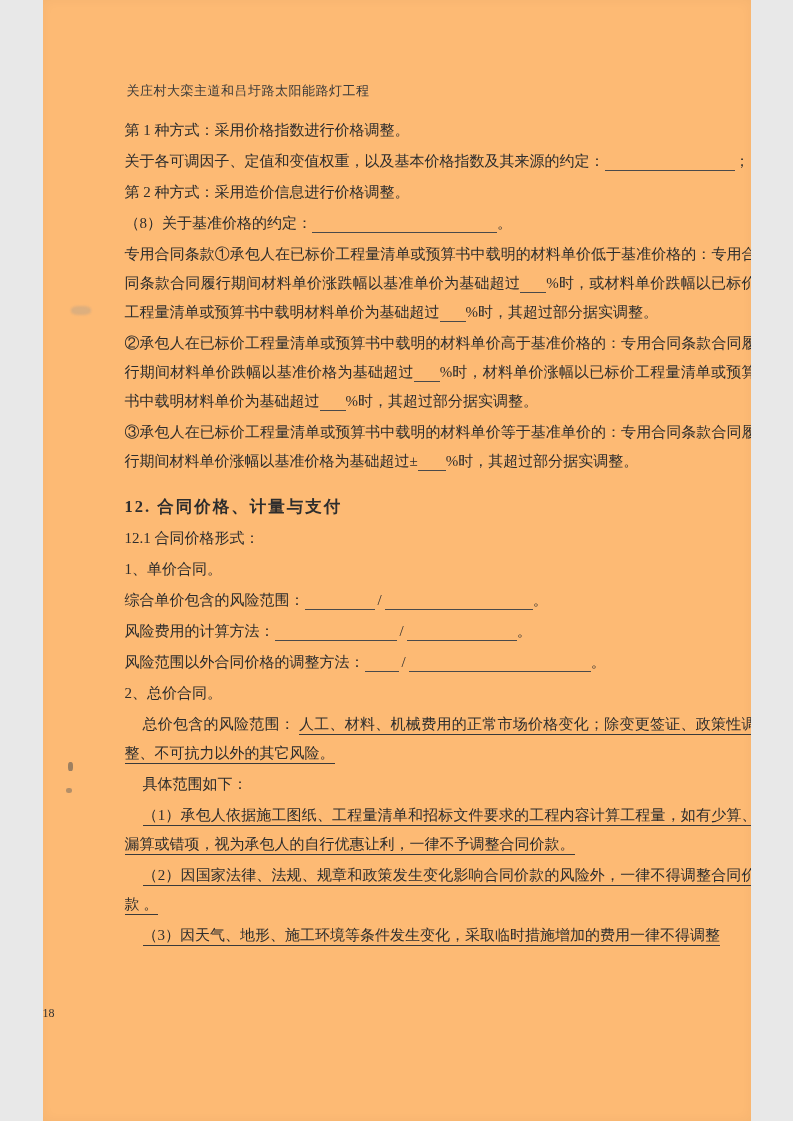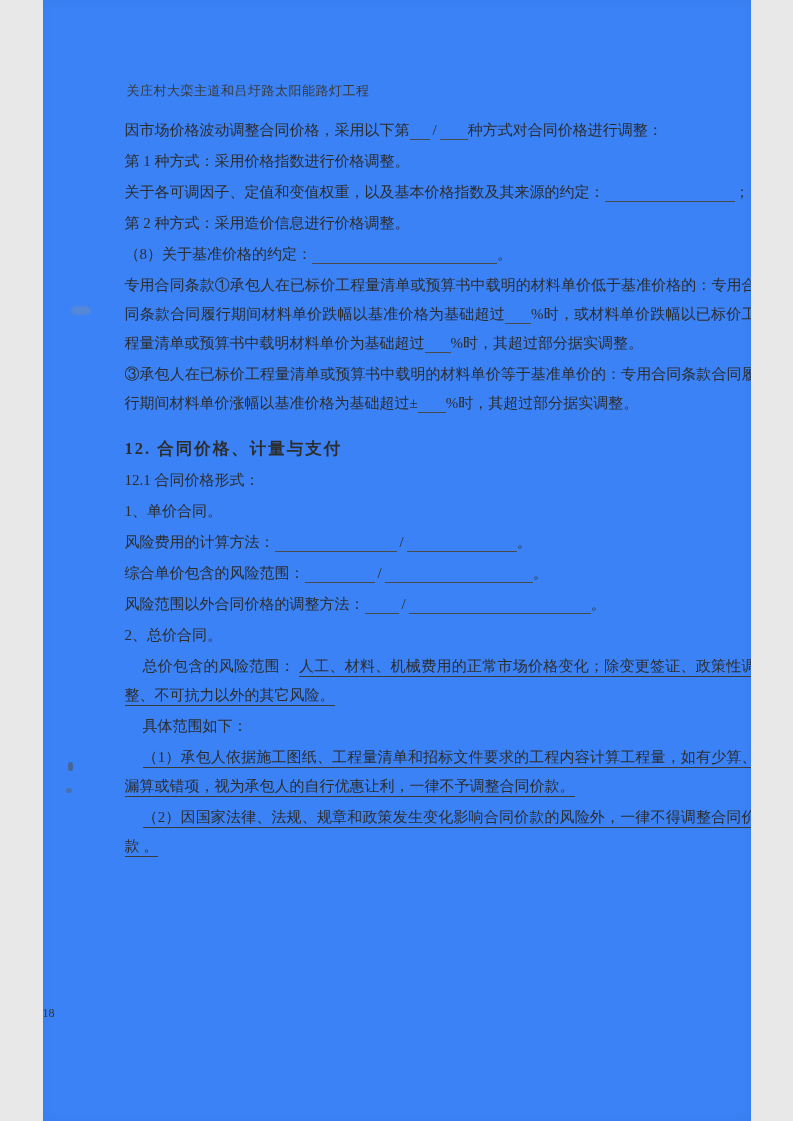--- a/index.html
+++ b/index.html
@@ -1,20 +1,20 @@
 <!DOCTYPE html>
 <html><head>
 <meta charset="utf-8">
 <style>
   html,body{margin:0;padding:0;background:#e8e8e8;}
   .page{
     position:relative;
     width:708px;height:1121px;
     margin:0 auto;
-    background:#3b82f6;
+    background:#fdba74;
     overflow:hidden;
     font-family:"Liberation Serif","DejaVu Serif",serif;
     color:#2d2d2d;
     box-shadow:inset 0 0 12px rgba(0,0,0,0.04);
   }
   .doc-header{
     position:absolute;left:84px;top:82px;
     font-size:13px;color:#3a3a3a;letter-spacing:0.5px;
   }
   .content{
@@ -52,38 +52,39 @@
   .a7{left:25px;top:762px;width:5px;height:9px;background:rgba(80,80,80,0.55);filter:blur(0.5px);}
   .a8{left:23px;top:788px;width:6px;height:5px;background:rgba(90,90,90,0.45);filter:blur(0.5px);}
 </style>
 </head>
 <body>
 
 <div class="page">
   <div class="doc-header">关庄村大栾主道和吕圩路太阳能路灯工程</div>
 
   <div class="content">
-      <p class="para"><span>因市场价格波动调整合同价格，采用以下第</span><span class="blank" style="width: 20px;">&nbsp;</span><span class="slash">/</span><span class="blank" style="width: 28px;">&nbsp;</span><span>种方式对合同价格进行调整：</span></p>
       <p class="para"><span>第 1 种方式：采用价格指数进行价格调整。</span></p>
       <p class="para"><span>关于各可调因子、定值和变值权重，以及基本价格指数及其来源的约定：</span><span class="blank" style="width: 130px;">&nbsp;</span><span>；</span></p>
       <p class="para"><span>第 2 种方式：采用造价信息进行价格调整。</span></p>
       <p class="para"><span>（8）关于基准价格的约定：</span><span class="blank" style="width: 185px;">&nbsp;</span><span>。</span></p>
-      <p class="para justify"><span>专用合同条款①承包人在已标价工程量清单或预算书中载明的材料单价低于基准价格的：专用合同条款合同履行期间材料单价跌幅以基准价格为基础超过</span><span class="blank" style="width: 26px;">&nbsp;</span><span>%时，或材料单价跌幅以已标价工程量清单或预算书中载明材料单价为基础超过</span><span class="blank" style="width: 26px;">&nbsp;</span><span>%时，其超过部分据实调整。</span></p>
+      <p class="para justify"><span>专用合同条款①承包人在已标价工程量清单或预算书中载明的材料单价低于基准价格的：专用合同条款合同履行期间材料单价涨跌幅以基准单价为基础超过</span><span class="blank" style="width: 26px;">&nbsp;</span><span>%时，或材料单价跌幅以已标价工程量清单或预算书中载明材料单价为基础超过</span><span class="blank" style="width: 26px;">&nbsp;</span><span>%时，其超过部分据实调整。</span></p>
+      <p class="para justify"><span>②承包人在已标价工程量清单或预算书中载明的材料单价高于基准价格的：专用合同条款合同履行期间材料单价跌幅以基准价格为基础超过</span><span class="blank" style="width: 26px;">&nbsp;</span><span>%时，材料单价涨幅以已标价工程量清单或预算书中载明材料单价为基础超过</span><span class="blank" style="width: 26px;">&nbsp;</span><span>%时，其超过部分据实调整。</span></p>
       <p class="para justify"><span>③承包人在已标价工程量清单或预算书中载明的材料单价等于基准单价的：专用合同条款合同履行期间材料单价涨幅以基准价格为基础超过±</span><span class="blank" style="width: 28px;">&nbsp;</span><span>%时，其超过部分据实调整。</span></p>
       <p class="para heading"><span>12.  合同价格、计量与支付</span></p>
       <p class="para"><span>12.1 合同价格形式：</span></p>
       <p class="para"><span>1、单价合同。</span></p>
+      <p class="para"><span>综合单价包含的风险范围：</span><span class="blank" style="width: 70px;">&nbsp;</span><span class="slash">/</span><span class="blank" style="width: 148px;">&nbsp;</span><span>。</span></p>
       <p class="para"><span>风险费用的计算方法：</span><span class="blank" style="width: 122px;">&nbsp;</span><span class="slash">/</span><span class="blank" style="width: 110px;">&nbsp;</span><span>。</span></p>
-      <p class="para"><span>综合单价包含的风险范围：</span><span class="blank" style="width: 70px;">&nbsp;</span><span class="slash">/</span><span class="blank" style="width: 148px;">&nbsp;</span><span>。</span></p>
       <p class="para"><span>风险范围以外合同价格的调整方法：</span><span class="blank" style="width: 34px;">&nbsp;</span><span class="slash">/</span><span class="blank" style="width: 182px;">&nbsp;</span><span>。</span></p>
       <p class="para"><span>2、总价合同。</span></p>
       <p class="para indent justify"><span>总价包含的风险范围： </span><span class="utext">人工、材料、机械费用的正常市场价格变化；除变更签证、政策性调整、不可抗力以外的其它风险。</span></p>
       <p class="para indent"><span>具体范围如下：</span></p>
       <p class="para indent justify"><span class="utext">（1）承包人依据施工图纸、工程量清单和招标文件要求的工程内容计算工程量，如有少算、漏算或错项，视为承包人的自行优惠让利，一律不予调整合同价款。</span></p>
       <p class="para indent justify"><span class="utext">（2）因国家法律、法规、规章和政策发生变化影响合同价款的风险外，一律不得调整合同价款 。</span></p>
+      <p class="para indent justify"><span class="utext">（3）因天气、地形、施工环境等条件发生变化，采取临时措施增加的费用一律不得调整</span></p>
     </div>
 
   <div class="page-footer">18</div>
 
   <div class="artifact a1"></div>
   <div class="artifact a2"></div>
   <div class="artifact a3"></div>
   <div class="artifact a4"></div>
   <div class="artifact a5"></div>
   <div class="artifact a6"></div>

